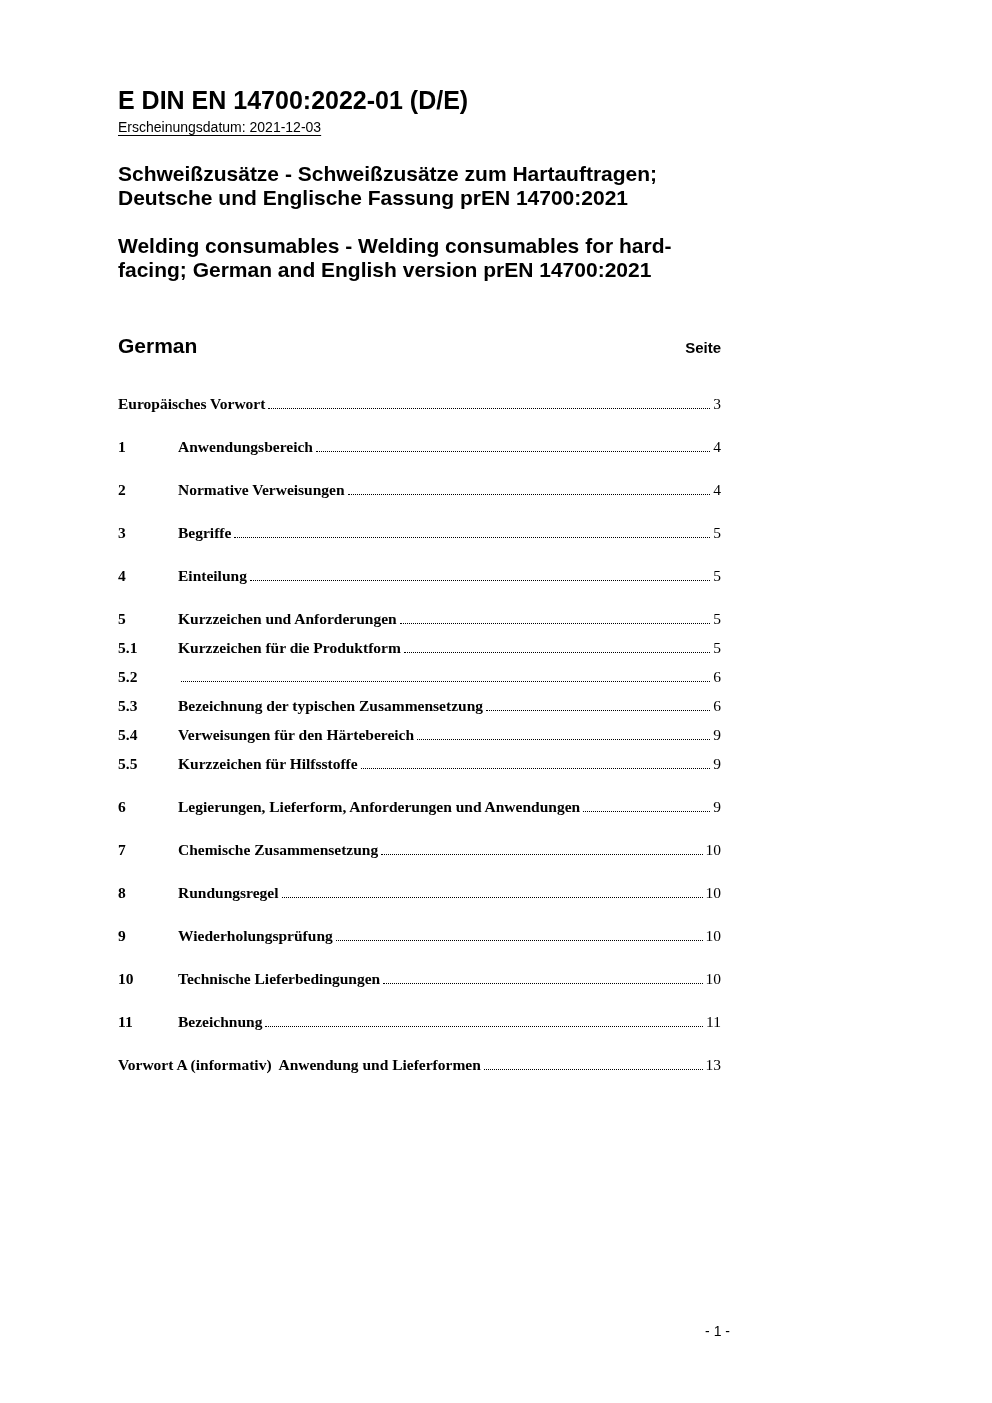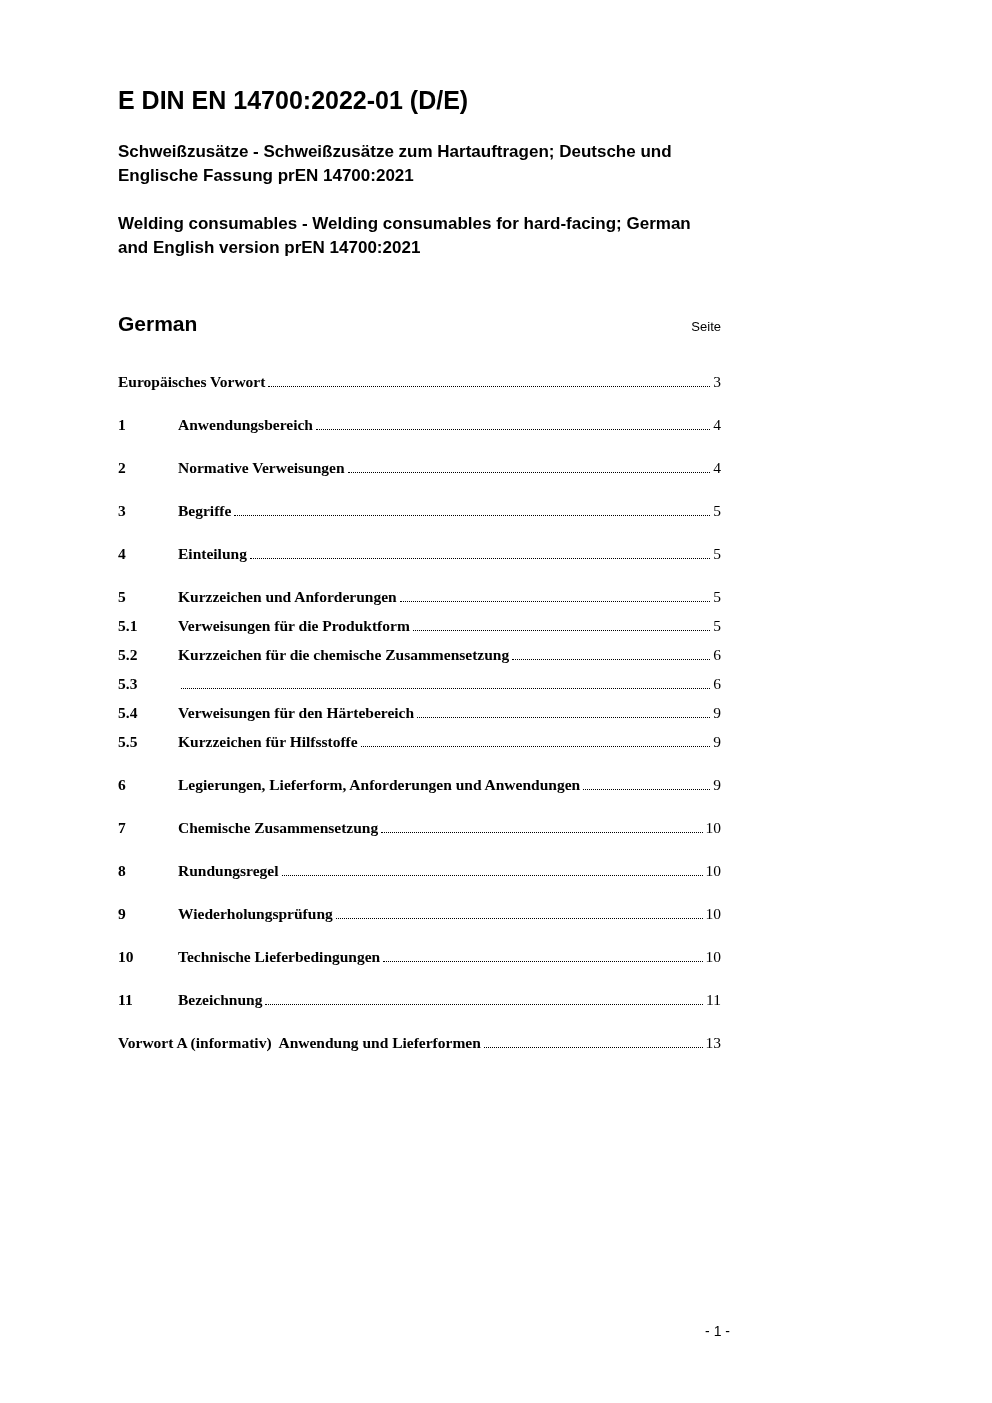--- a/index.html
+++ b/index.html
@@ -26,42 +26,42 @@
     letter-spacing: 0px;
   }
   .pub-date {
     font-size: 14px;
     margin-top: 5px;
     text-decoration: underline;
     text-underline-offset: 3px;
     display: inline-block;
   }
   .subtitle {
-    font-size: 17px;
+    font-size: 21px;
     font-weight: bold;
     line-height: 24px;
     margin: 0;
     max-width: 795px;
   }
   .subtitle.de { margin-top: 26px; }
   .subtitle.en { margin-top: 24px; }
 
   .toc-header {
     display: flex;
     justify-content: space-between;
     align-items: baseline;
     margin-top: 52px;
   }
   .toc-heading {
     font-size: 21px;
     font-weight: bold;
   }
   .toc-page-label {
-    font-size: 13px;
-    font-weight: normal;
+    font-size: 15px;
+    font-weight: bold;
   }
 
   .toc-list {
     margin-top: 36px;
     font-family: "Liberation Serif", serif;
     font-size: 15.5px;
   }
   .toc-row {
     display: flex;
     align-items: flex-end;
@@ -103,20 +103,23 @@
     color: #000000;
   }
 </style>
 </head>
 <body>
 
 <div class="page">
 
   <h1 class="doc-title">E DIN EN 14700:2022-01 (D/E)</h1>
 
+  <div>
+    <span class="pub-date">Erscheinungsdatum: 2021-12-03</span>
+  </div>
 
   <p class="subtitle de">Schweißzusätze - Schweißzusätze zum Hartauftragen; Deutsche und Englische Fassung prEN 14700:2021</p>
 
   <p class="subtitle en">Welding consumables - Welding consumables for hard-facing; German and English version prEN 14700:2021</p>
 
   <div class="toc-header">
     <span class="toc-heading">German</span>
     <span class="toc-page-label">Seite</span>
   </div>
 
@@ -151,32 +154,32 @@
         <span class="toc-page">5</span>
       </div>
       <div class="toc-row">
         <span class="toc-num">5</span>
         <span class="toc-title">Kurzzeichen und Anforderungen</span>
         <span class="toc-leader"></span>
         <span class="toc-page">5</span>
       </div>
       <div class="toc-row tight">
         <span class="toc-num">5.1</span>
-        <span class="toc-title">Verweisungen für die Produktform</span>
+        <span class="toc-title">Kurzzeichen für die Produktform</span>
         <span class="toc-leader"></span>
         <span class="toc-page">5</span>
       </div>
       <div class="toc-row tight">
         <span class="toc-num">5.2</span>
-        <span class="toc-title">Kurzzeichen für die chemische Zusammensetzung</span>
         <span class="toc-leader"></span>
         <span class="toc-page">6</span>
       </div>
       <div class="toc-row tight">
         <span class="toc-num">5.3</span>
+        <span class="toc-title">Bezeichnung der typischen Zusammensetzung</span>
         <span class="toc-leader"></span>
         <span class="toc-page">6</span>
       </div>
       <div class="toc-row tight">
         <span class="toc-num">5.4</span>
         <span class="toc-title">Verweisungen für den Härtebereich</span>
         <span class="toc-leader"></span>
         <span class="toc-page">9</span>
       </div>
       <div class="toc-row tight">

